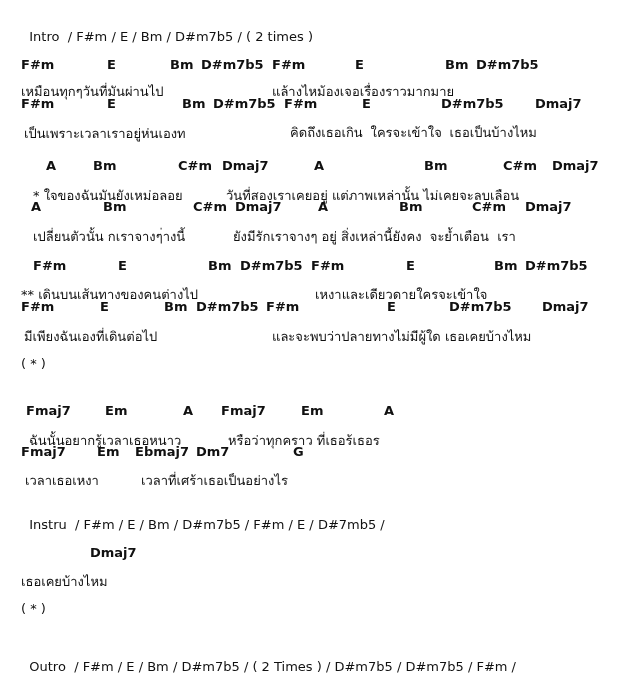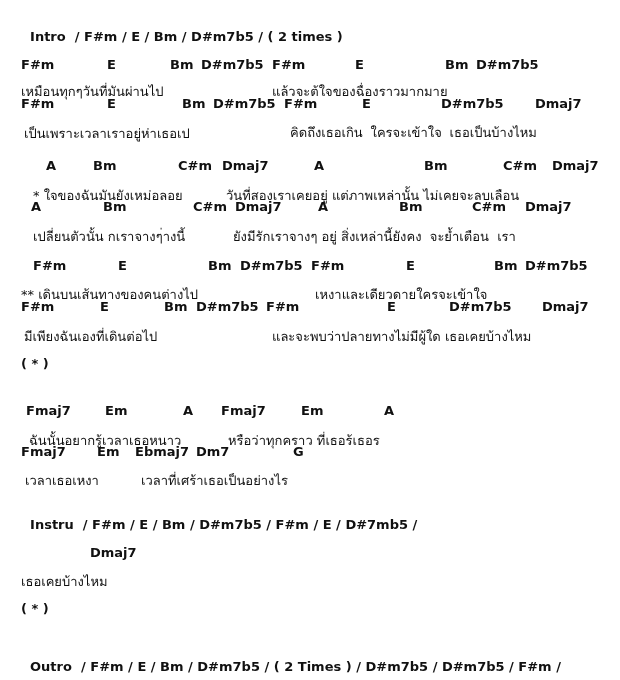--- a/index.html
+++ b/index.html
@@ -1,33 +1,33 @@
 <!DOCTYPE html>
 <html><head>
 <meta charset="utf-8">
 <style>
   html, body { margin: 0; padding: 0; background: #ffffff; }
   body { width: 620px; height: 680px; position: relative; overflow: hidden;
          font-family: "DejaVu Sans", "Liberation Sans", sans-serif; color: #111111; }
   .line { position: absolute; left: 0; height: 18px; white-space: pre; }
   .chord { position: absolute; top: 6px; font-weight: bold; font-size: 13px; line-height: 18px; color: #111111; }
   .lyric { position: absolute; top: 15px; font-size: 13px; line-height: 18px; color: #111111; }
-  .section { position: absolute; left: 21px; font-weight: bold; font-size: 13px; line-height: 18px; white-space: pre; color: #111111; }
+  .section { position: absolute; left: 21px; font-weight: normal; font-size: 13px; line-height: 18px; white-space: pre; color: #111111; }
 </style>
 </head>
 <body>
 
 <div class="section" style="top:10px">
   <span>Intro</span>&nbsp;&nbsp;<span>/ F#m / E / Bm / D#m7b5 / ( 2 times )</span>
 </div>
 
 <div class="line" style="top:50px"><span class="chord" style="left: 21px;">F#m</span><span class="chord" style="left: 107px;">E</span><span class="chord" style="left: 170px;">Bm</span><span class="chord" style="left: 201px;">D#m7b5</span><span class="chord" style="left: 272px;">F#m</span><span class="chord" style="left: 355px;">E</span><span class="chord" style="left: 445px;">Bm</span><span class="chord" style="left: 476px;">D#m7b5</span></div>
-<div class="line" style="top:68px"><span class="lyric" style="left: 21px;">เหมือนทุกๆวันที่มันผ่านไป</span><span class="lyric" style="left: 272px;">แล้วจะต้ใจของฉื่องราวมากมาย</span></div>
+<div class="line" style="top:68px"><span class="lyric" style="left: 21px;">เหมือนทุกๆวันที่มันผ่านไป</span><span class="lyric" style="left: 272px;">แล้างไหม้องเจอเรื่องราวมากมาย</span></div>
 <div class="line" style="top:89px"><span class="chord" style="left: 21px;">F#m</span><span class="chord" style="left: 107px;">E</span><span class="chord" style="left: 182px;">Bm</span><span class="chord" style="left: 213px;">D#m7b5</span><span class="chord" style="left: 284px;">F#m</span><span class="chord" style="left: 362px;">E</span><span class="chord" style="left: 441px;">D#m7b5</span><span class="chord" style="left: 535px;">Dmaj7</span></div>
-<div class="line" style="top:110px"><span class="lyric" style="left: 24px;">เป็นเพราะเวลาเราอยู่ห่าเธอเป</span><span class="lyric" style="left: 290px; font-family: Liberation Mono, monospace;">คิดถึงเธอเกิน ใครจะเข้าใจ เธอเป็นบ้างไหม</span></div>
+<div class="line" style="top:110px"><span class="lyric" style="left: 24px;">เป็นเพราะเวลาเราอยู่ห่นเองท</span><span class="lyric" style="left: 290px; font-family: Liberation Mono, monospace;">คิดถึงเธอเกิน ใครจะเข้าใจ เธอเป็นบ้างไหม</span></div>
 
 <div class="line" style="top:151px"><span class="chord" style="left: 46px;">A</span><span class="chord" style="left: 93px;">Bm</span><span class="chord" style="left: 178px;">C#m</span><span class="chord" style="left: 222px;">Dmaj7</span><span class="chord" style="left: 314px;">A</span><span class="chord" style="left: 424px;">Bm</span><span class="chord" style="left: 503px;">C#m</span><span class="chord" style="left: 552px;">Dmaj7</span></div>
 <div class="line" style="top:172px"><span class="lyric" style="left: 33px;">* ใจของฉันมันยังเหม่อลอย</span><span class="lyric" style="left: 226px;">วันที่สองเราเคยอยู่ แต่ภาพเหล่านั้น ไม่เคยจะลบเลือน</span></div>
 <div class="line" style="top:192px"><span class="chord" style="left: 31px;">A</span><span class="chord" style="left: 103px;">Bm</span><span class="chord" style="left: 193px;">C#m</span><span class="chord" style="left: 235px;">Dmaj7</span><span class="chord" style="left: 318px;">A</span><span class="chord" style="left: 399px;">Bm</span><span class="chord" style="left: 472px;">C#m</span><span class="chord" style="left: 525px;">Dmaj7</span></div>
 <div class="line" style="top:213px"><span class="lyric" style="left: 33px;">เปลี่ยนตัวนั้น กเราจางๆ่างนี้</span><span class="lyric" style="left: 233px;">ยังมีรักเราจางๆ อยู่ สิ่งเหล่านี้ยังคง  จะย้ำเตือน  เรา</span></div>
 
 <div class="line" style="top:251px"><span class="chord" style="left: 33px;">F#m</span><span class="chord" style="left: 118px;">E</span><span class="chord" style="left: 208px;">Bm</span><span class="chord" style="left: 240px;">D#m7b5</span><span class="chord" style="left: 311px;">F#m</span><span class="chord" style="left: 406px;">E</span><span class="chord" style="left: 494px;">Bm</span><span class="chord" style="left: 525px;">D#m7b5</span></div>
 <div class="line" style="top:271px"><span class="lyric" style="left: 21px;">** เดินบนเส้นทางของคนต่างไป</span><span class="lyric" style="left: 315px;">เหงาและเดียวดายใครจะเข้าใจ</span></div>
 <div class="line" style="top:292px"><span class="chord" style="left: 21px;">F#m</span><span class="chord" style="left: 100px;">E</span><span class="chord" style="left: 164px;">Bm</span><span class="chord" style="left: 196px;">D#m7b5</span><span class="chord" style="left: 266px;">F#m</span><span class="chord" style="left: 387px;">E</span><span class="chord" style="left: 449px;">D#m7b5</span><span class="chord" style="left: 542px;">Dmaj7</span></div>
 <div class="line" style="top:313px"><span class="lyric" style="left: 24px;">มีเพียงฉันเองที่เดินต่อไป</span><span class="lyric" style="left: 272px;">และจะพบว่าปลายทางไม่มีผู้ใด เธอเคยบ้างไหม</span></div>

